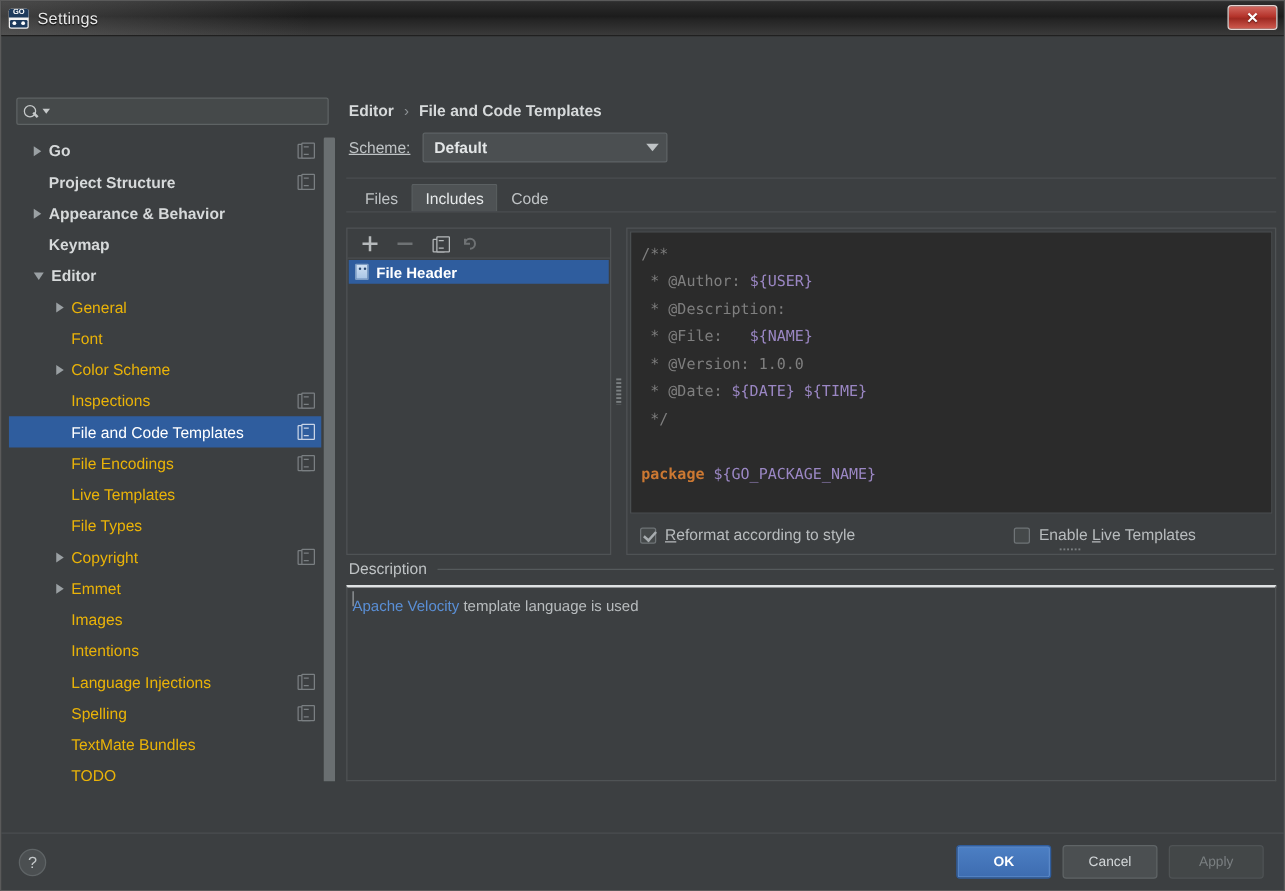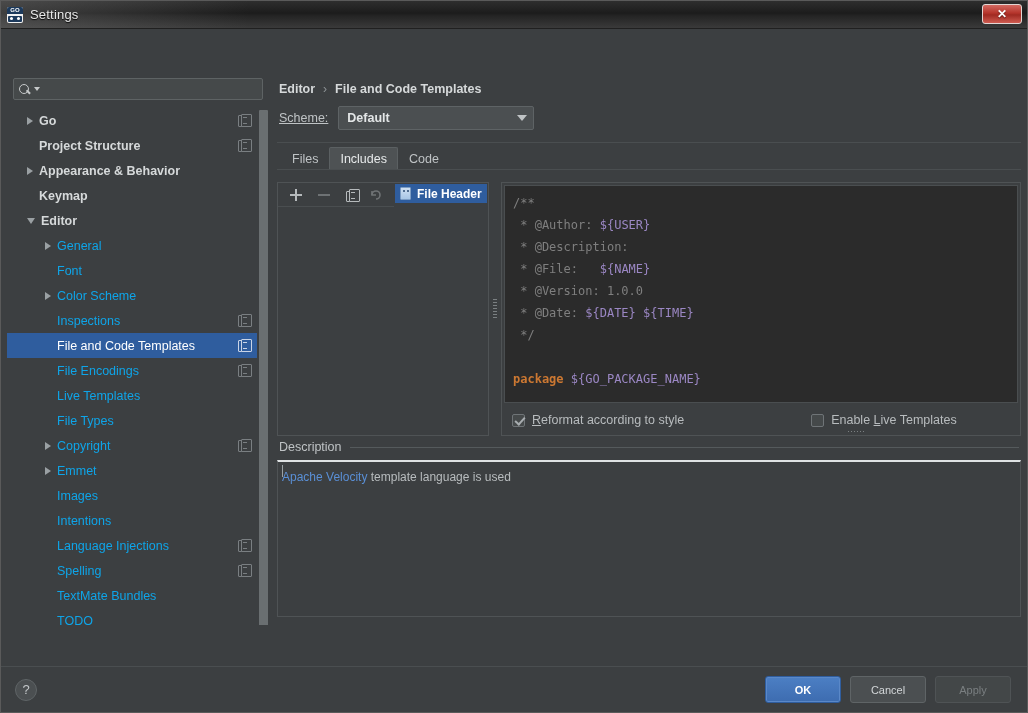--- a/index.html
+++ b/index.html
@@ -142,21 +142,21 @@
   }
   .tree-row .arrow.down {
     border-left: 4.5px solid transparent; border-right: 4.5px solid transparent;
     border-top: 6px solid #9aa0a3;
   }
   .tree-row .arrow.none { width: 6px; margin-right: 6px; }
   .tree-row .lbl { font-size: 12.5px; white-space: nowrap; }
   .tree-row.lvl0 { padding-left: 20px; }
   .tree-row.lvl0 .lbl { color: #d6d9da; font-weight: bold; }
   .tree-row.lvl1 { padding-left: 38px; }
-  .tree-row.lvl1 .lbl { color: #0ea5e9; }
+  .tree-row.lvl1 .lbl { color: #eab308; }
   .tree-row.selected .lbl { color: #ffffff; }
   .copy-ico {
     position: absolute; right: 8px; top: 50%; transform: translateY(-50%);
     width: 11px; height: 12px;
     border: 1px solid #7a7f82; border-radius: 1px;
     background: transparent;
   }
   .copy-ico::before {
     content: ""; position: absolute; left: 2px; top: -2px;
     width: 9px; height: 11px;
@@ -247,21 +247,21 @@
     display: flex;
     padding: 12px 0 0 0;
     gap: 0;
   }
 
   
   #list-pane {
     width: 212px; flex: 0 0 212px;
     background: #3c3f41;
     border: 1px solid #4f5355;
-    display: flex; flex-direction: row;
+    display: flex; flex-direction: column;
   }
   #list-toolbar {
     height: 24px;
     display: flex; align-items: center; gap: 12px;
     padding: 0 10px;
     border-bottom: 1px solid #4a4e50;
   }
   .tb-btn { width: 16px; height: 16px; position: relative; cursor: pointer; }
   .tb-btn.disabled { opacity: .42; cursor: default; }
   .ico-plus::before, .ico-plus::after {
@@ -384,21 +384,21 @@
     flex: 0 0 auto;
     padding: 4px 0 0 0;
   }
   #desc-legend {
     display: flex; align-items: center; gap: 8px;
     padding: 0 2px;
   }
   #desc-legend .t { font-size: 12.5px; color: #bfc3c5; }
   #desc-legend .ln { flex: 1; height: 1px; background: #555a5c; }
   #desc-box {
-    margin: 6px 0 8px 0;
+    margin: 6px 0 0 0;
     height: 157px;
     background: #3c3f41;
     border: 1px solid #4f5355;
     border-top: 2px solid #dfe2e3;
     padding: 8px 4px 0 4px;
     font-size: 12px;
     color: #b8bcbe;
     position: relative;
   }
   #desc-box .link { color: #5a8fd6; }

